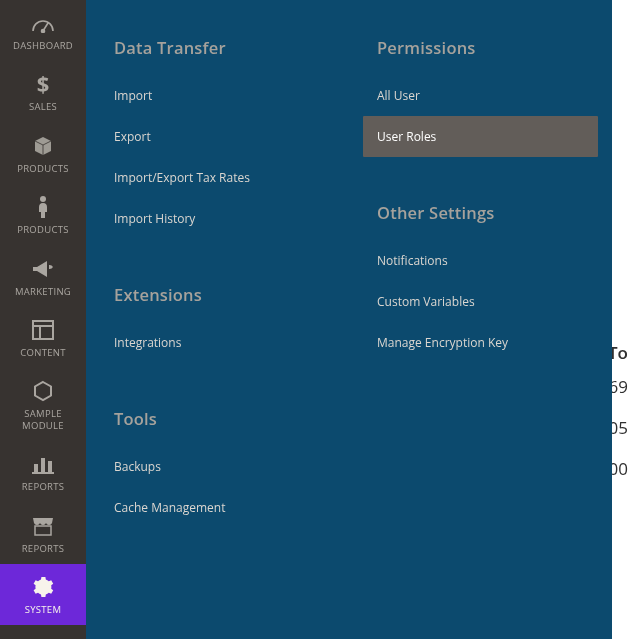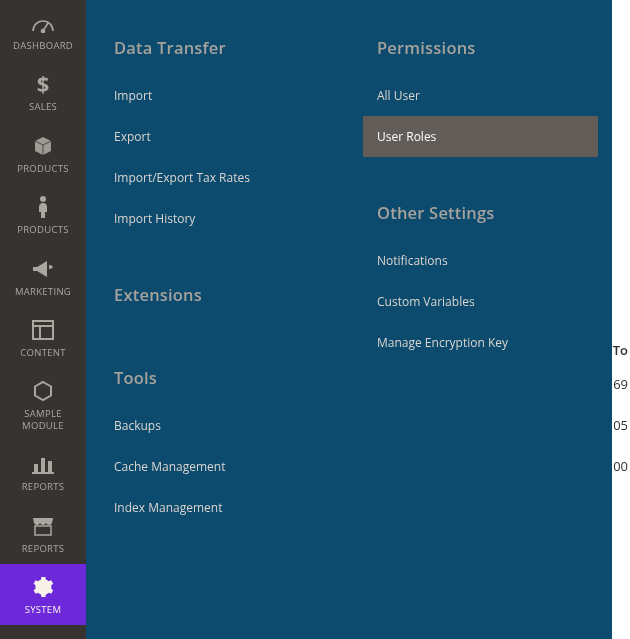--- a/index.html
+++ b/index.html
@@ -11,21 +11,21 @@
 .sidebar-item.active{background:#6d28d9}
 .sidebar-item.active .label{color:#f7f3eb}
 .sidebar-item.active .icon svg,.sidebar-item.active .icon{color:#f7f3eb}
 .flyout{position:absolute;left:86px;top:0;width:526px;height:639px;background:#0c4a6e;z-index:1;display:flex;padding:28px 0 0 0}
 .col{flex:1;padding:0 14px}
 .section-title{color:#a6a29c;font-size:16.5px;font-weight:600;padding:8px 14px 16px;letter-spacing:0.2px}
 .menu-item{display:block;color:#dbd6d0;font-size:12px;font-weight:400;padding:12px 14px;cursor:pointer;border-radius:1px}
 .menu-item.selected{background:#625d59;color:#fff}
 .section-gap{height:36px}
 .rightpeek{position:absolute;left:612px;top:0;width:18px;height:639px;background:#fff;z-index:3;font-size:12px;color:#333;overflow:hidden}
-.peek-row{position:absolute;right:2px;font-size:13px;color:#303030}
+.peek-row{position:absolute;right:2px;font-size:17px;color:#303030}
 </style>
 </head>
 <body>
 
 <nav class="sidebar">
   <a class="sidebar-item">
     <span class="icon">
       <svg width="24" height="20" viewBox="0 0 24 20" fill="none" stroke="#aaa6a0" stroke-width="1.6">
           <path d="M2 18a10 10 0 0 1 20 0"></path>
           <path d="M12 18l5-8" stroke-linecap="round"></path>
@@ -118,25 +118,25 @@
 
 <div class="flyout">
   <div class="col">
     <div class="section-title">Data Transfer</div>
     <a class="menu-item">Import</a>
     <a class="menu-item">Export</a>
     <a class="menu-item">Import/Export Tax Rates</a>
     <a class="menu-item">Import History</a>
     <div class="section-gap"></div>
     <div class="section-title">Extensions</div>
+    <a class="menu-item">Integrations</a>
     <div class="section-gap"></div>
     <div class="section-title">Tools</div>
     <a class="menu-item">Backups</a>
     <a class="menu-item">Cache Management</a>
-    <a class="menu-item">Index Management</a>
   </div>
   <div class="col">
     <div class="section-title">Permissions</div>
     <a class="menu-item">All User</a>
     <a class="menu-item selected">User Roles</a>
     <div class="section-gap"></div>
     <div class="section-title">Other Settings</div>
     <a class="menu-item">Notifications</a>
     <a class="menu-item">Custom Variables</a>
     <a class="menu-item">Manage Encryption Key</a>

